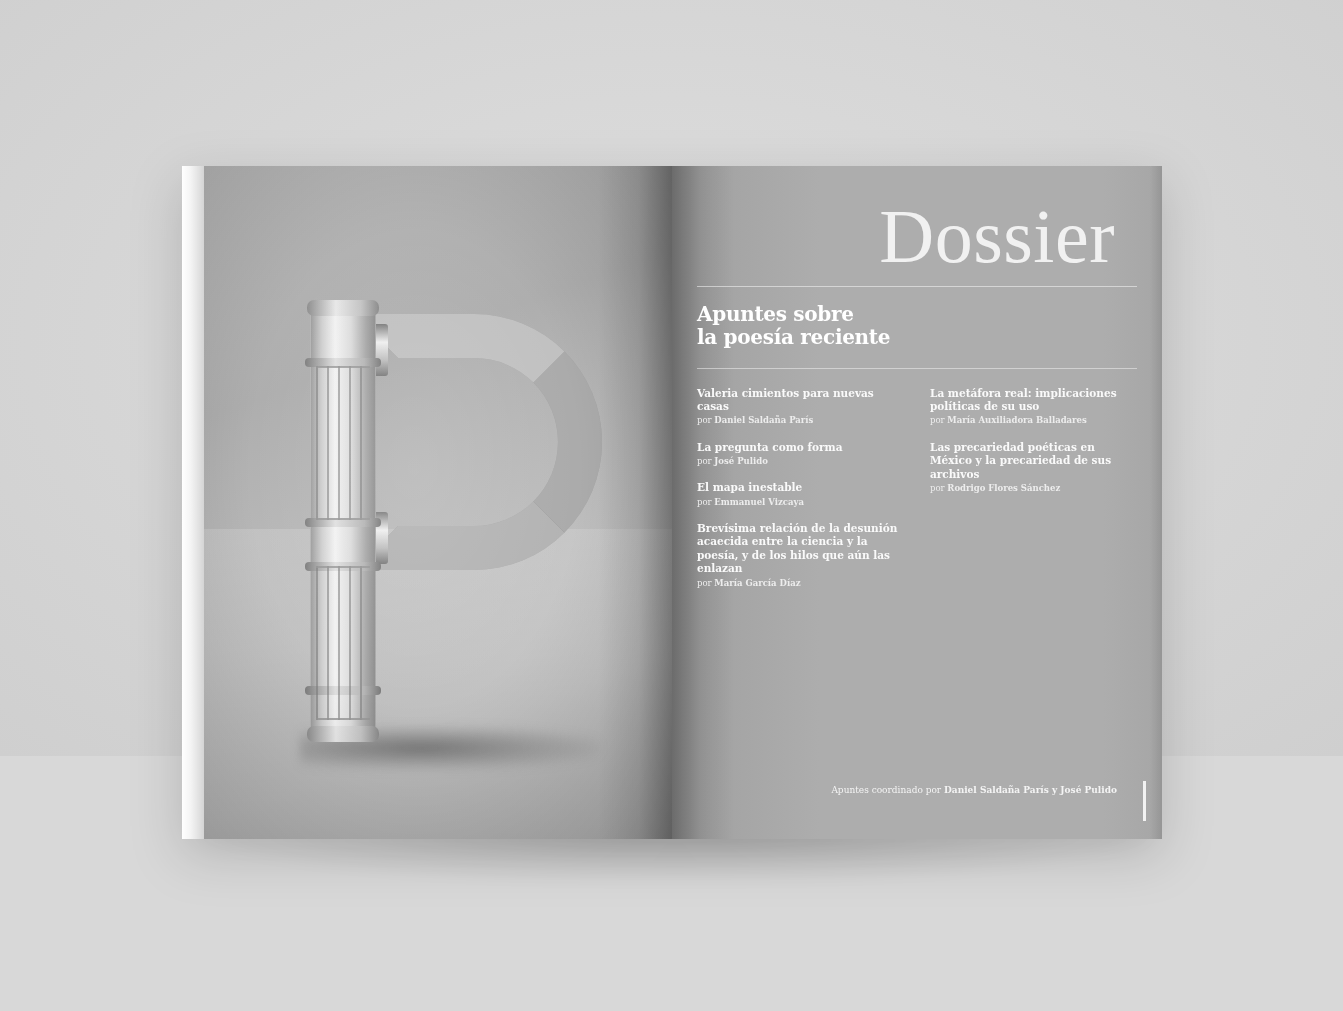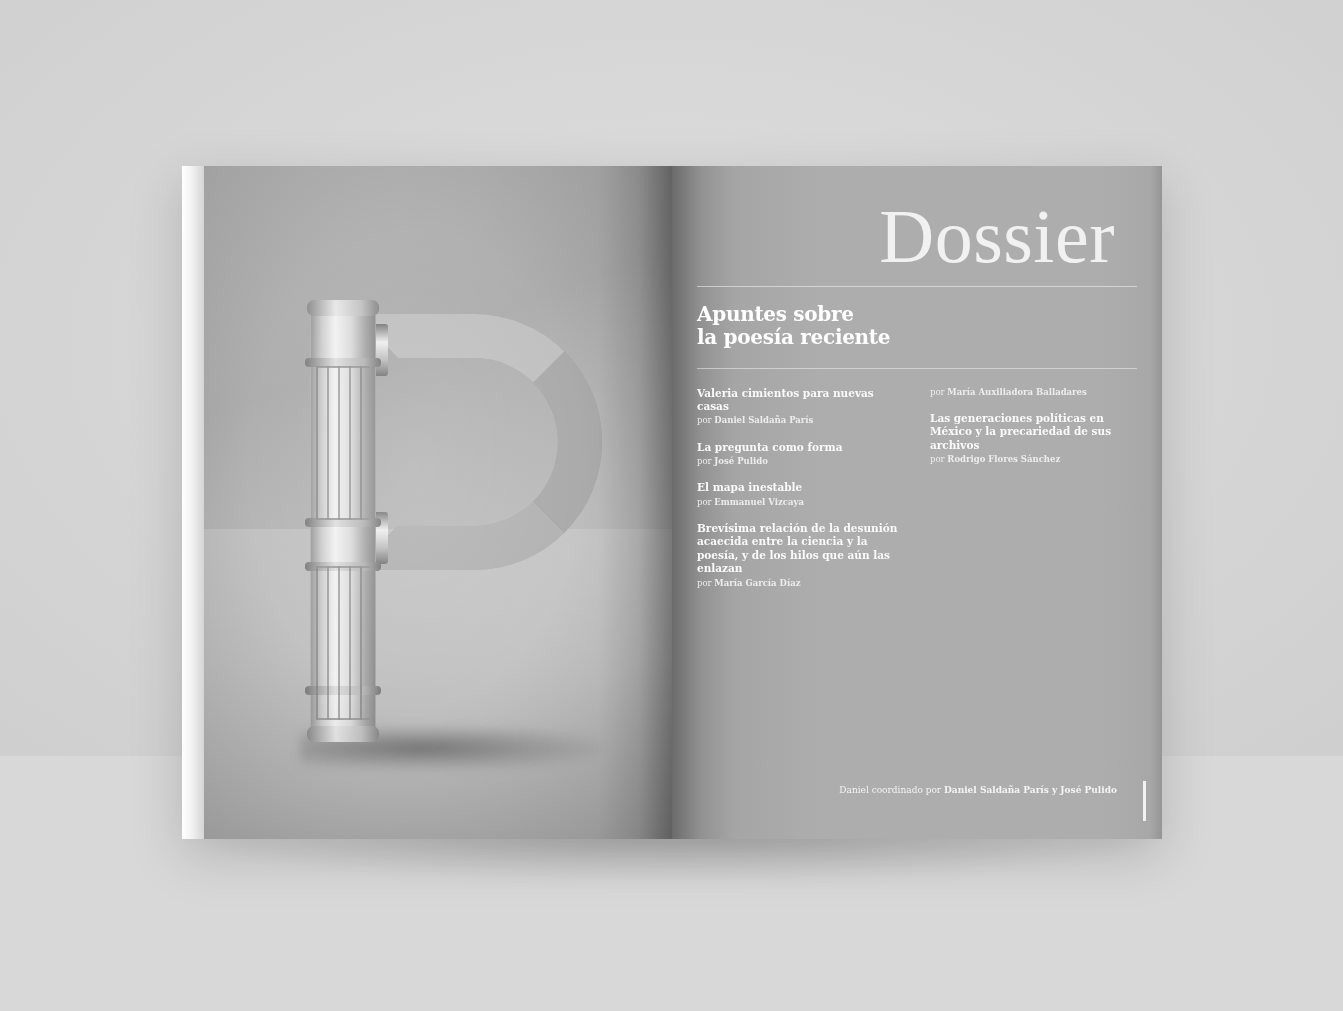--- a/index.html
+++ b/index.html
@@ -346,40 +346,41 @@
                 <span>por</span>
                 <b>María García Díaz</b>
               </p>
             </div>
 
           </div>
 
           <div class="toc-col">
 
             <div class="toc-item">
+              <p class="toc-title">La metáfora real: implicaciones políticas de su uso</p>
               <p class="toc-author">
                 <span>por</span>
                 <b>María Auxiliadora Balladares</b>
               </p>
             </div>
 
             <div class="toc-item">
-              <p class="toc-title">Las generaciones políticas en México y la precariedad de sus archivos</p>
+              <p class="toc-title">Las precariedad poéticas en México y la precariedad de sus archivos</p>
               <p class="toc-author">
                 <span>por</span>
                 <b>Rodrigo Flores Sánchez</b>
               </p>
             </div>
 
           </div>
         </div>
       </div>
 
       <div class="credit">
-        <span>Daniel coordinado por </span><b>Daniel Saldaña París y José Pulido</b>
+        <span>Apuntes coordinado por </span><b>Daniel Saldaña París y José Pulido</b>
       </div>
       <div class="credit-bar"></div>
 
       <div class="outer-edge"></div>
     </div>
 
   </div>
 </div>
 
 </body></html>

